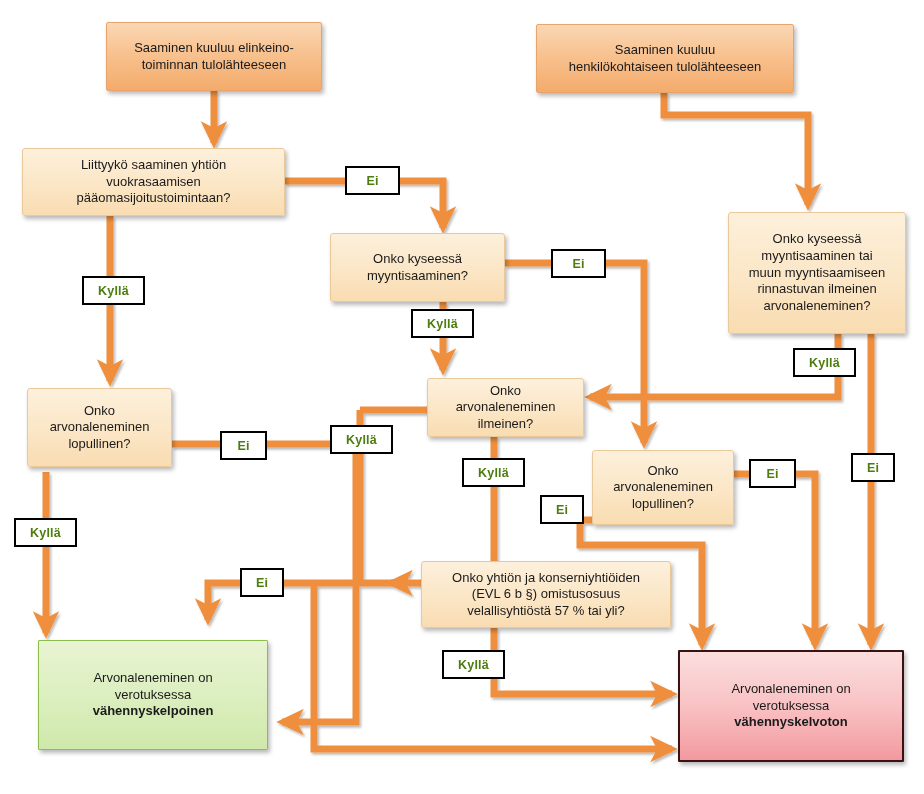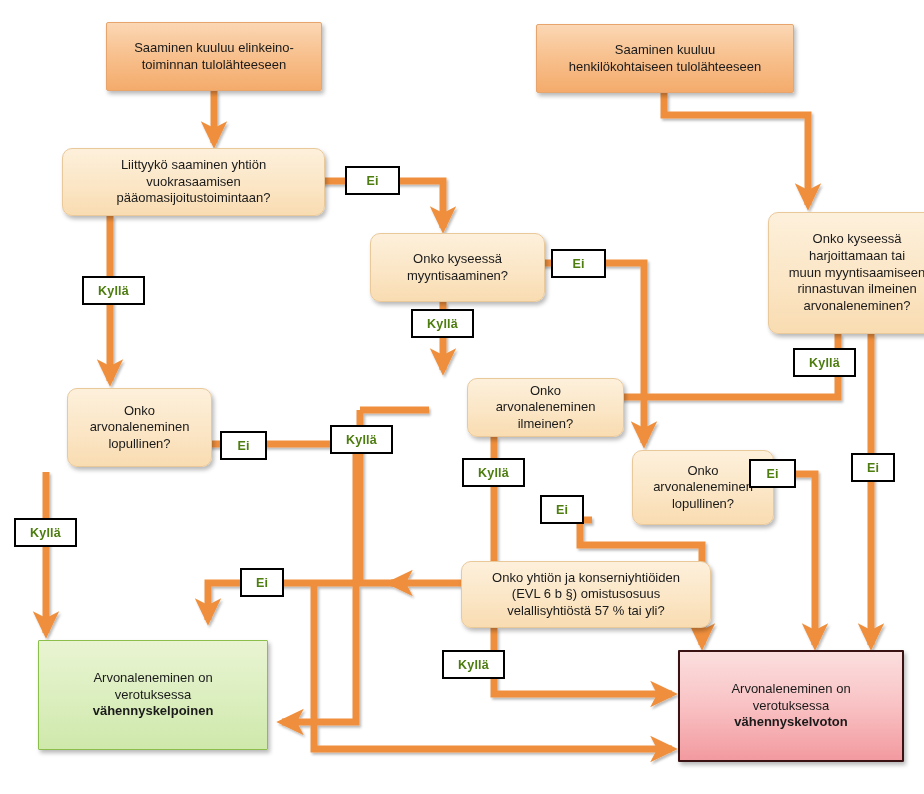--- a/index.html
+++ b/index.html
@@ -41,22 +41,21 @@
   
   .node.start {
     background: linear-gradient(180deg,#fbd7b4 0%, #f8c392 42%, #f4ab6b 100%);
     border: 1px solid #e7a46c;
     border-radius: 2px;
   }
   
   .node.decision {
     background: linear-gradient(180deg,#fdf0db 0%, #fbe6c6 55%, #f9dcb1 100%);
     border: 1px solid #e9c89a;
-    border-radius: 10px;
-    margin-left: 40px;
+    border-radius: 3px;
   }
   
   .node.good {
     background: linear-gradient(180deg,#e9f4d2 0%, #dcefc0 50%, #cfe8ab 100%);
     border: 1px solid #8bbe4a;
     border-radius: 1px;
   }
   
   .node.bad {
     background: linear-gradient(180deg,#fbdede 0%, #f9c3c5 48%, #f29a9f 100%);
@@ -162,21 +161,21 @@
   <div class="node decision" style="left:330px; top:233px; width:175px; height:69px;">
     <div>
       <span>Onko kyseessä</span><br>
       <span>myyntisaaminen?</span>
     </div>
   </div>
 
   <div class="node decision" style="left:728px; top:212px; width:178px; height:122px;">
     <div>
       <span>Onko kyseessä</span><br>
-      <span>harjoittamaan tai</span><br>
+      <span>myyntisaaminen tai</span><br>
       <span>muun myyntisaamiseen</span><br>
       <span>rinnastuvan ilmeinen</span><br>
       <span>arvonaleneminen?</span>
     </div>
   </div>
 
   <div class="node decision" style="left:27px; top:388px; width:145px; height:79px;">
     <div>
       <span>Onko</span><br>
       <span>arvonaleneminen</span><br>

